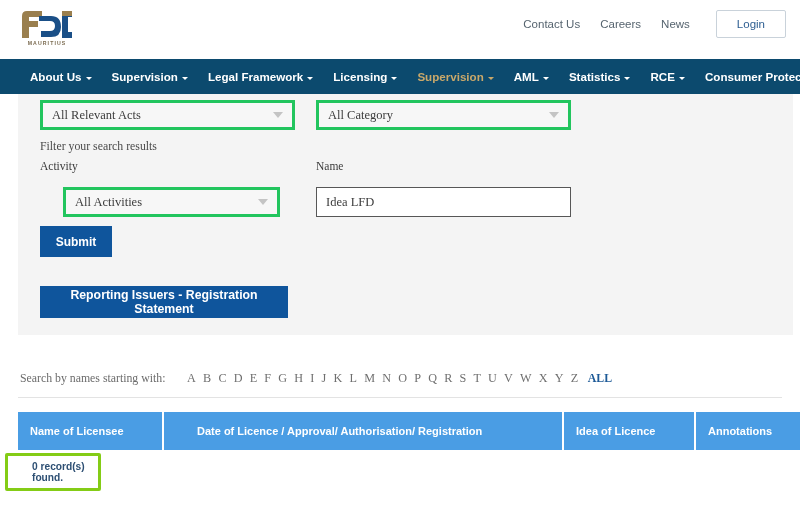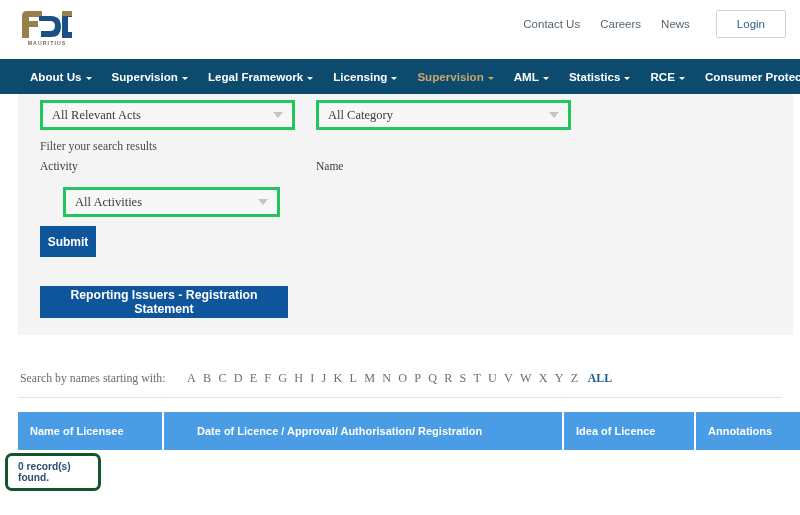--- a/index.html
+++ b/index.html
@@ -99,21 +99,21 @@
     font-size: 12.5px; color: #3c3c3c;
     font-family: "Liberation Serif", serif;
   }
 
   .btn-blue {
     position: absolute; background: #0f559c; color: #ffffff;
     border: none; cursor: pointer; font-weight: 700;
     font-family: "Liberation Sans", sans-serif;
     display: flex; align-items: center; justify-content: center;
   }
-  .btn-submit { left: 22px; top: 132px; width: 56px; height: 31px; font-size: 12px; }
+  .btn-submit { left: 22px; top: 132px; width: 72px; height: 31px; font-size: 12px; }
   .btn-reporting { left: 22px; top: 192px; width: 248px; height: 32px; font-size: 12.3px; }
 
   .filter-note {
     position: absolute; left: 22px; top: 45px;
     font-size: 11.8px; color: #4a4a4a;
     font-family: "Liberation Serif", serif;
   }
 
   
   .alpha-row {
@@ -149,23 +149,23 @@
     font-family: "Liberation Sans", sans-serif;
   }
   .th-1 { left: 0px;   width: 144px; }
   .th-2 { left: 146px; width: 398px; padding-left: 33px; }
   .th-3 { left: 546px; width: 130px; }
   .th-4 { left: 678px; width: 114px; }
 
   .record-box {
     position: absolute; left: 5px; top: 453px;
     width: 96px; height: 38px;
-    border: 3px solid #14532d; border-radius: 7px;
+    border: 3px solid #84cc16; border-radius: 2px;
     background: #ffffff;
-    display: flex; align-items: center; padding-left: 10px;
+    display: flex; align-items: center; padding-left: 24px;
   }
   .record-text {
     font-size: 10.2px; color: #2d4f73; font-weight: 700;
     font-family: "Liberation Sans", sans-serif;
   }
 </style>
 </head>
 <body>
 
 <div class="page">
@@ -245,20 +245,21 @@
     <div class="filter-note">Filter your search results</div>
 
     <div class="field-label" style="left:22px; top:66px;">Activity</div>
     <div class="field-label" style="left:298px; top:66px;">Name</div>
 
     <div class="select-box" style="left:22px; top:93px; width:217px;margin-left:23px;">
       <span class="select-text">All Activities</span>
       <i class="select-arrow"></i>
     </div>
 
+    <input class="text-input" style="left: 298px; top: 93px; width: 255px;" value="Idea LFD">
 
     <button class="btn-blue btn-submit">Submit</button>
 
     <button class="btn-blue btn-reporting">Reporting Issuers - Registration Statement</button>
   </div>
 
   <div class="alpha-row">
     <span class="alpha-label">Search by names starting with:</span>
     <a class="alpha-letter" href="#">A</a>
     <a class="alpha-letter" href="#">B</a>

